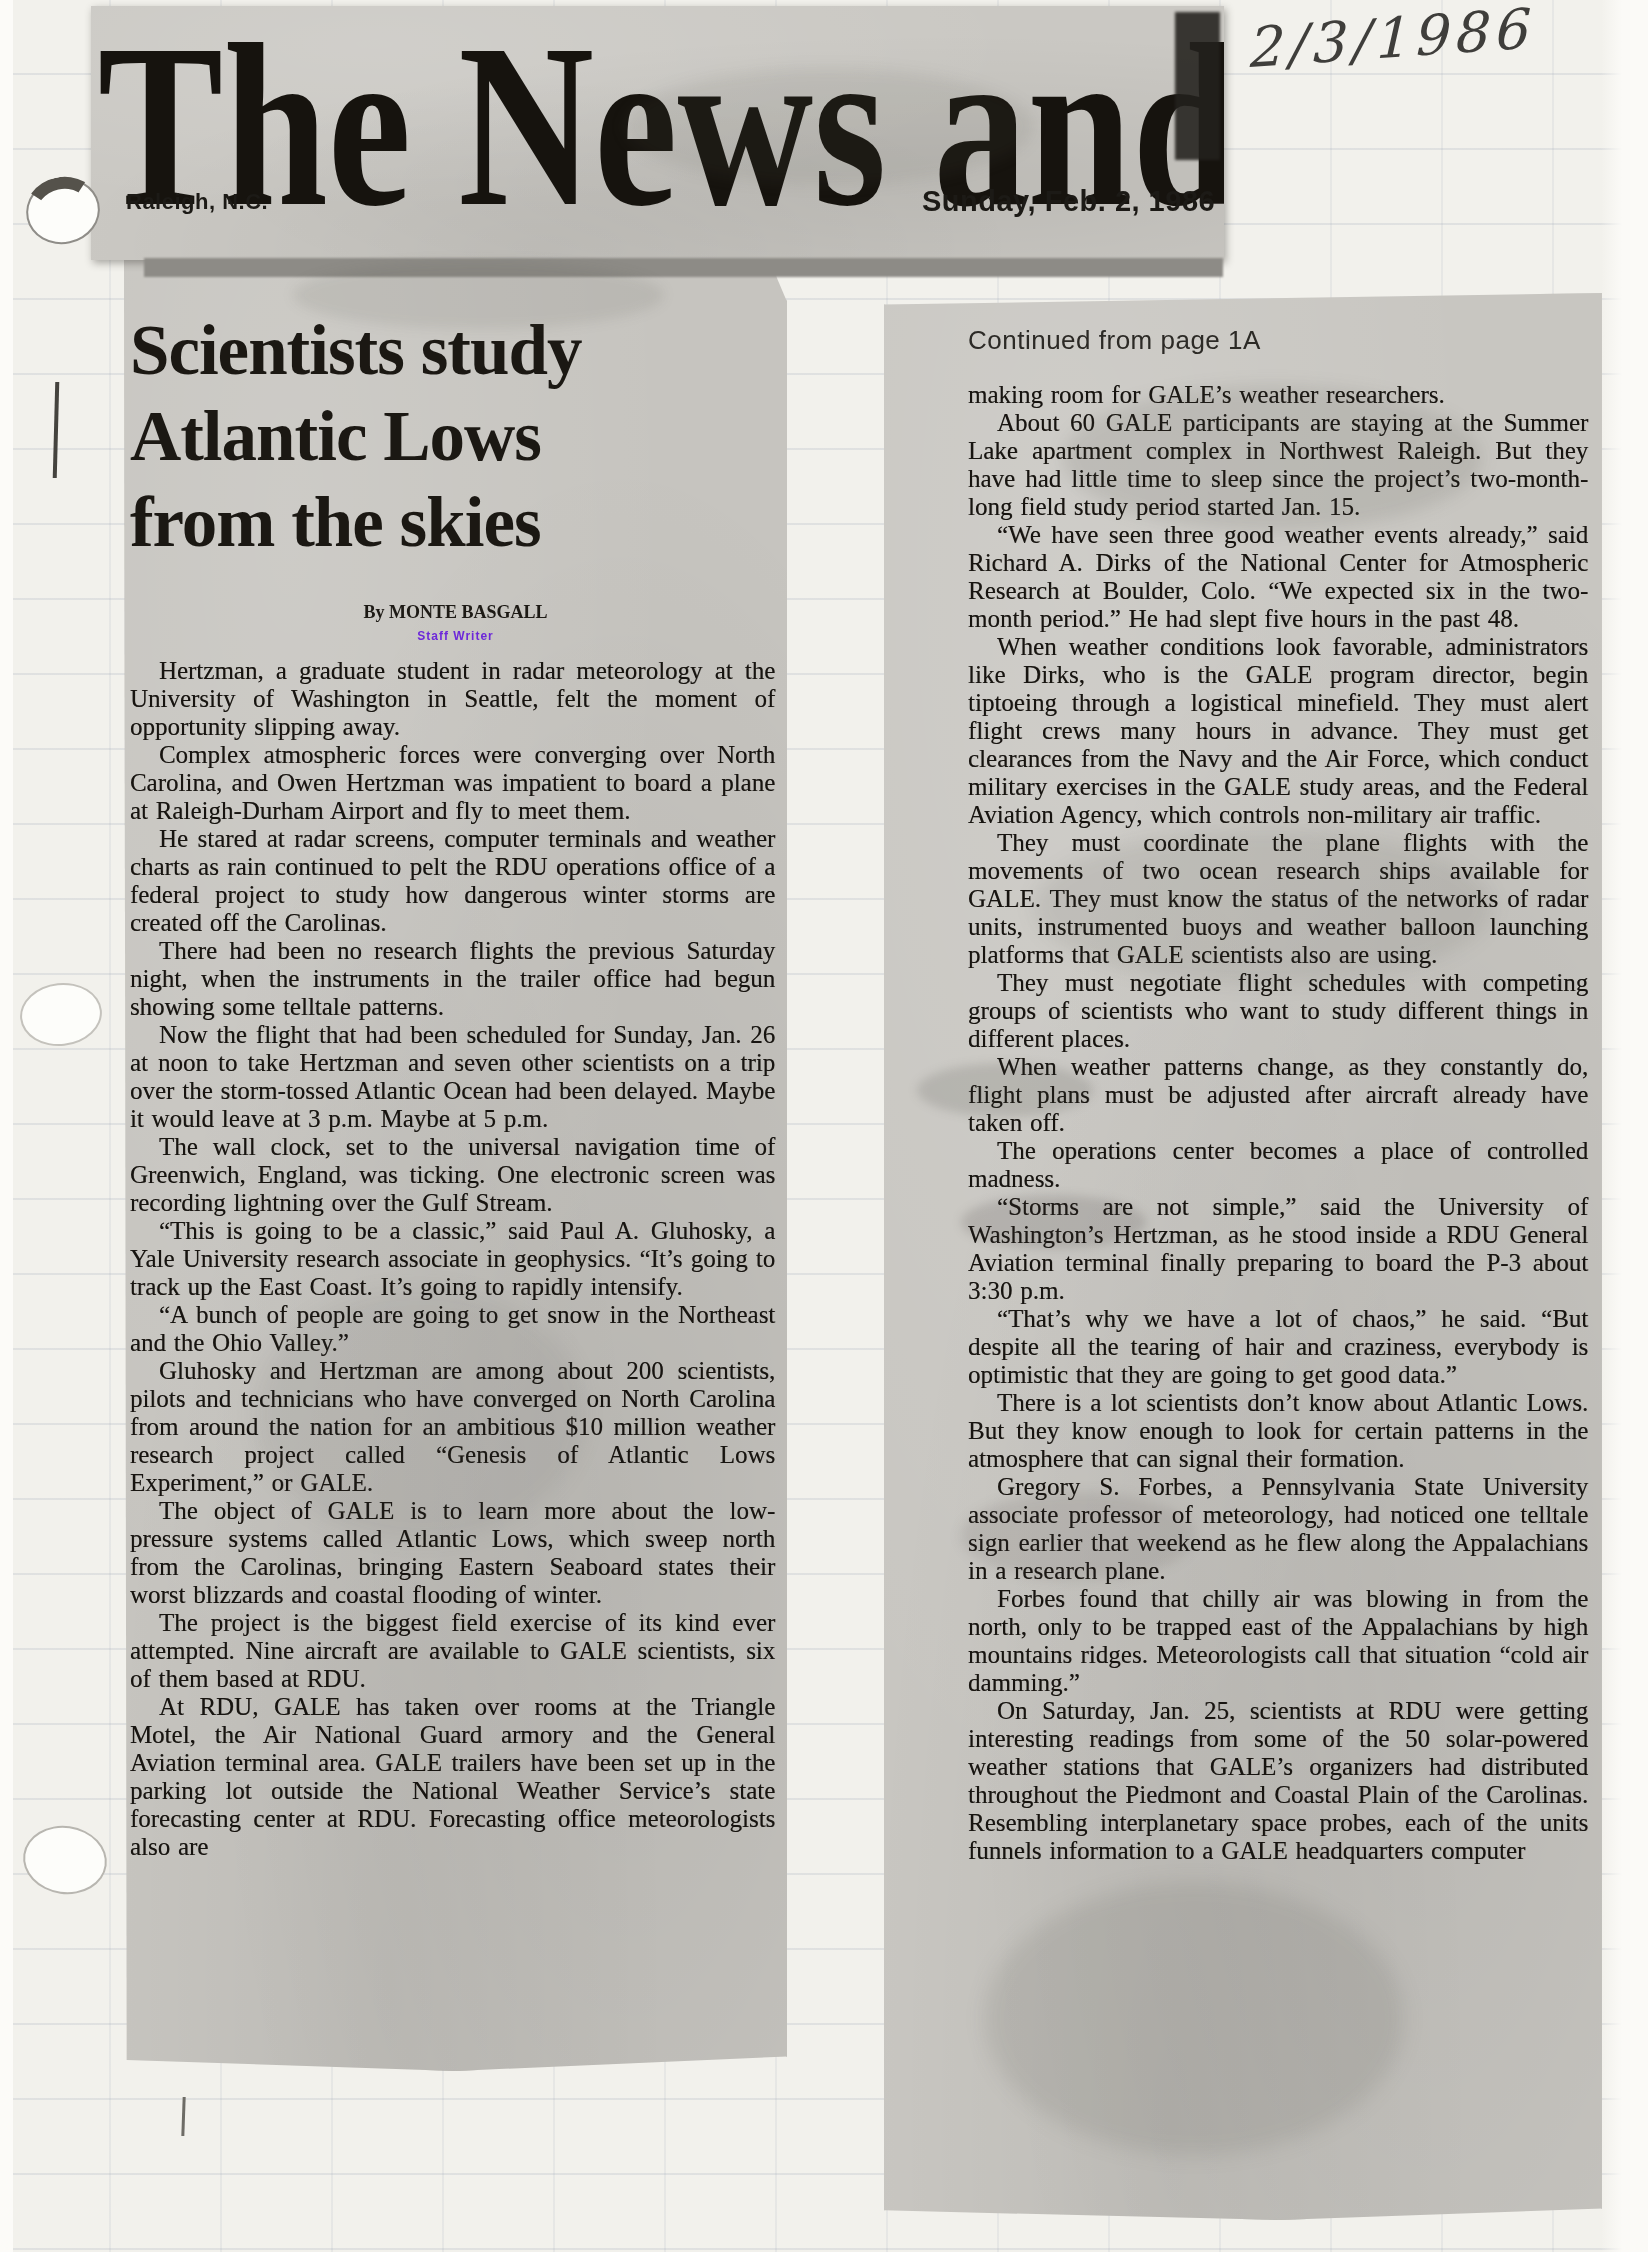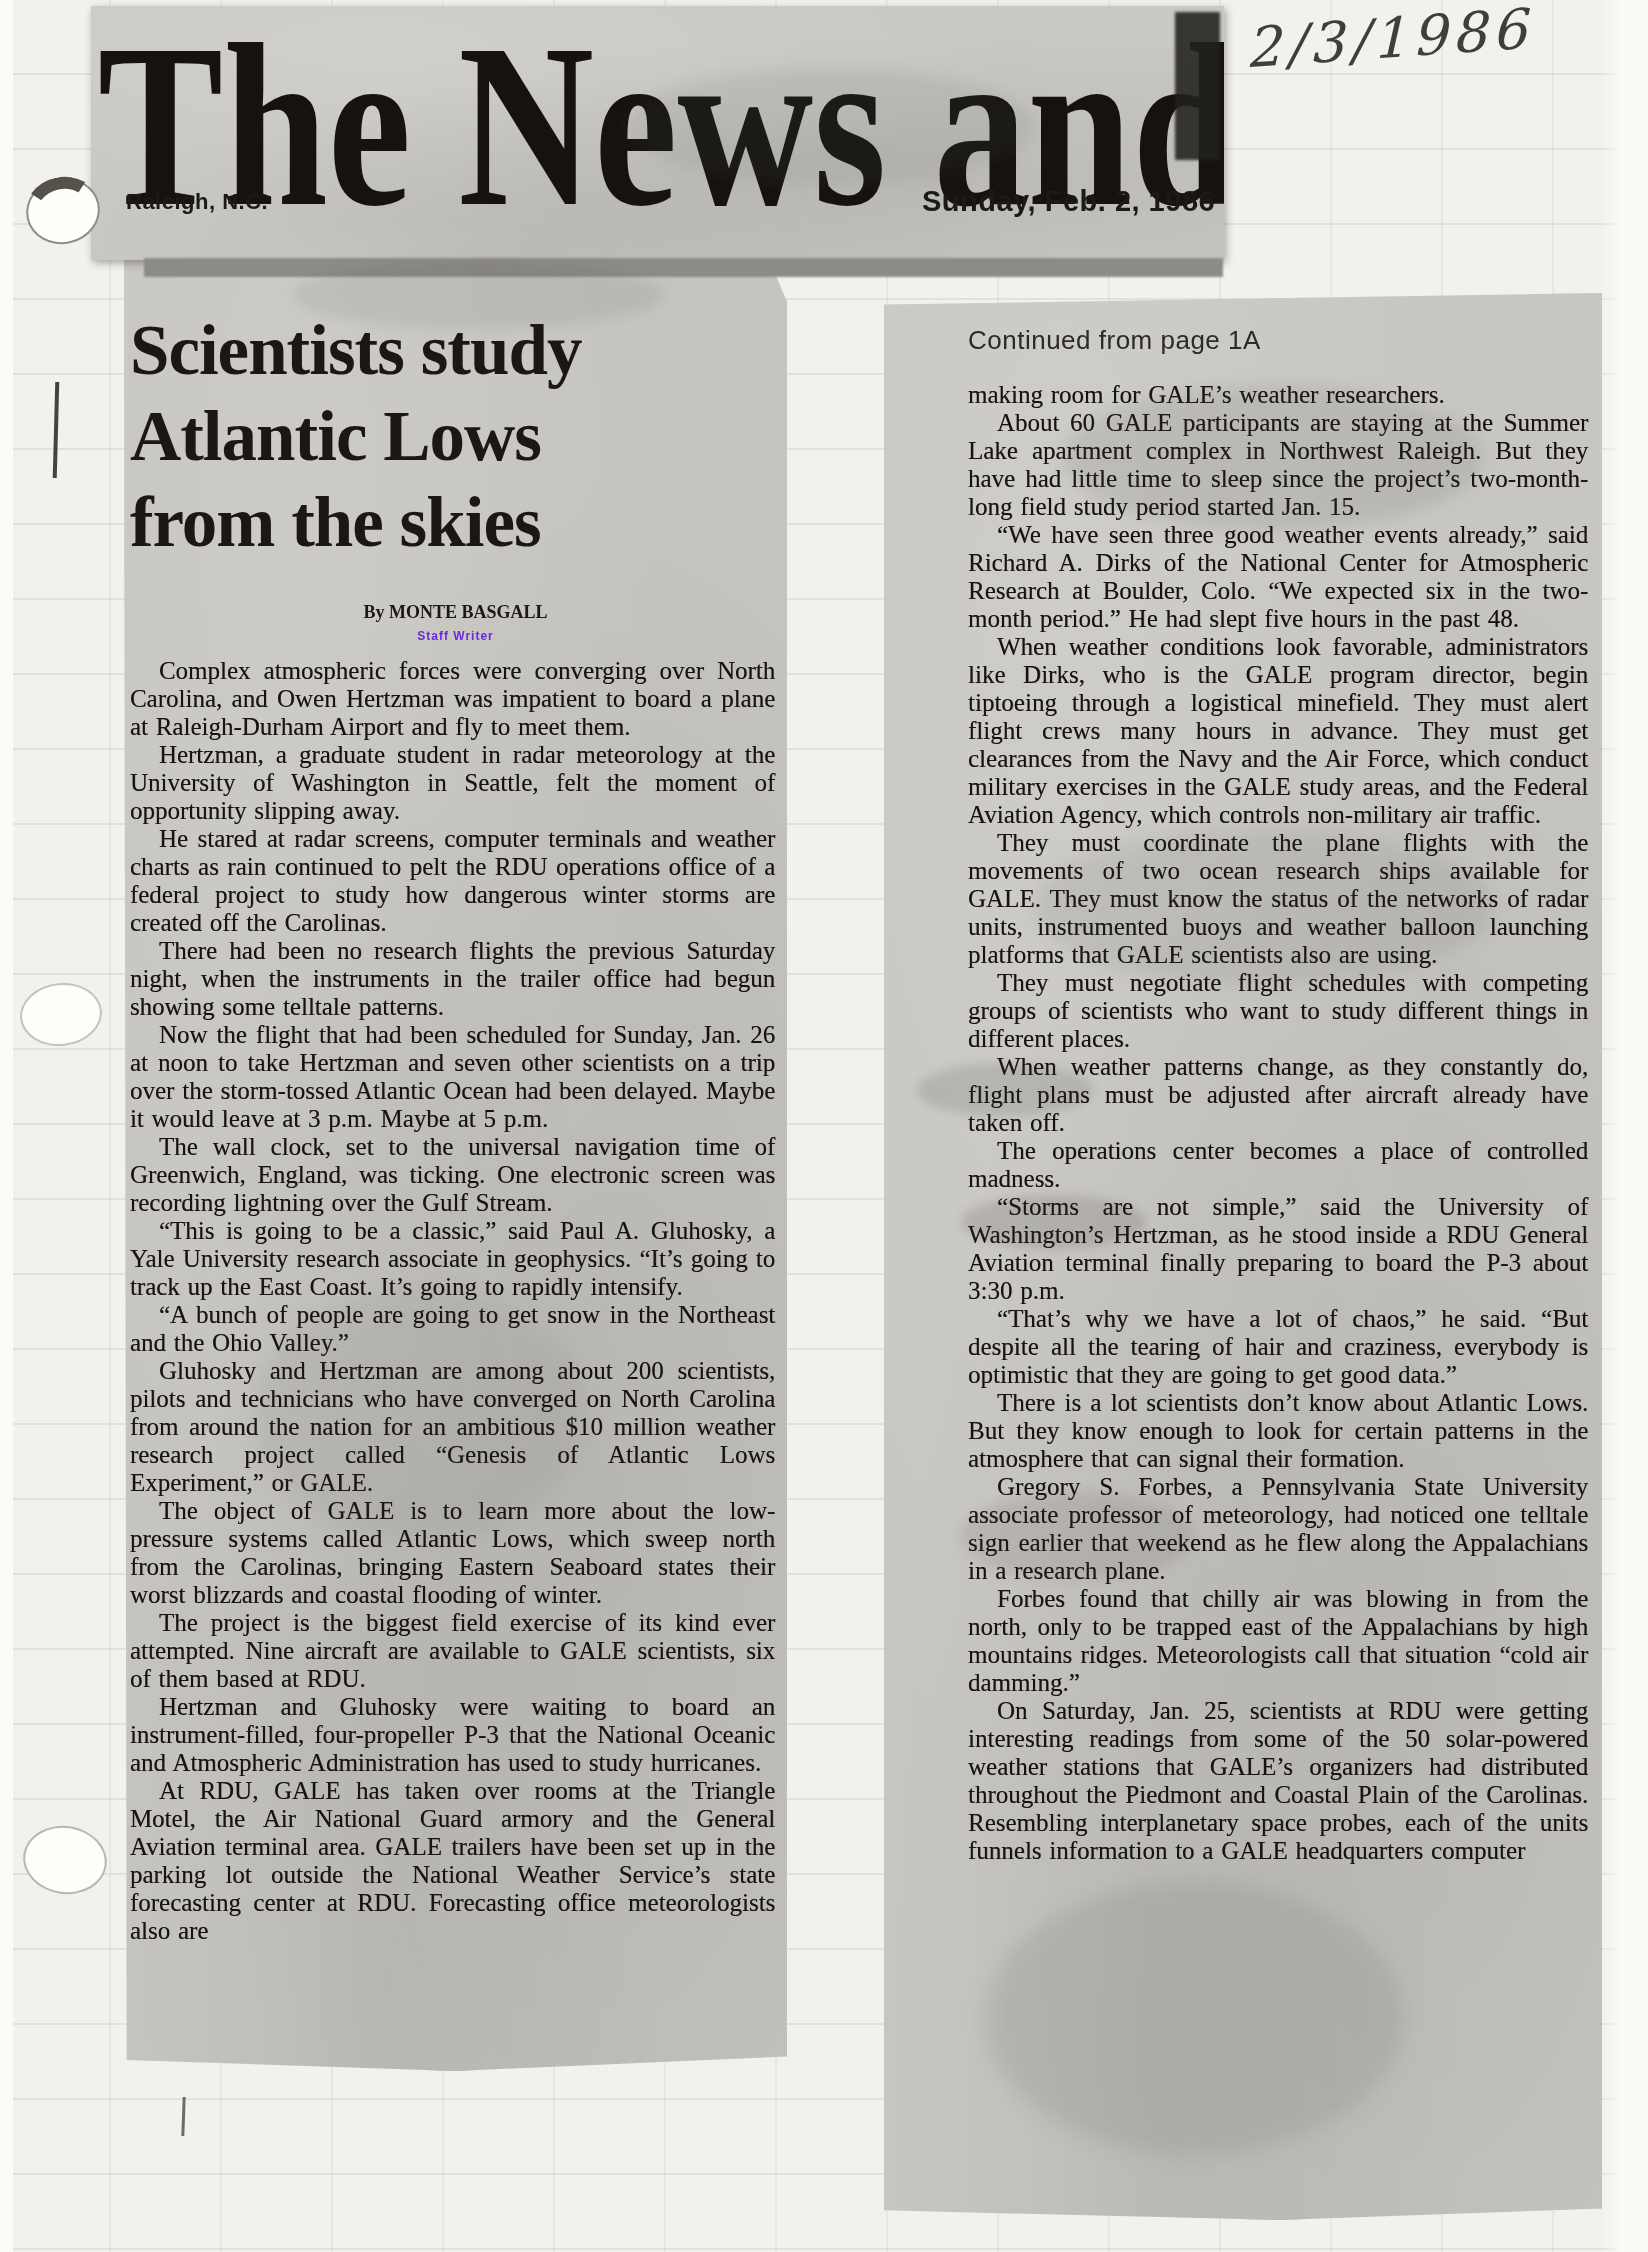--- a/index.html
+++ b/index.html
@@ -99,32 +99,31 @@
 
   <div class="clipping left-clip">
     <div class="headline">
       <div>Scientists study</div>
       <div>Atlantic Lows</div>
       <div>from the skies</div>
     </div>
     <div class="byline">By MONTE BASGALL</div>
     <div class="staff">Staff Writer</div>
     <div class="colbody left-body">
+        <p>Hertzman, a graduate student in radar meteorology at the University of Washington in Seattle, felt the moment of opportunity slipping away.</p>
         <p>Complex atmospheric forces were converging over North Carolina, and Owen Hertzman was impatient to board a plane at Raleigh-Durham Airport and fly to meet them.</p>
-        <p>Hertzman, a graduate student in radar meteorology at the University of Washington in Seattle, felt the moment of opportunity slipping away.</p>
         <p>He stared at radar screens, computer terminals and weather charts as rain continued to pelt the RDU operations office of a federal project to study how dangerous winter storms are created off the Carolinas.</p>
         <p>There had been no research flights the previous Saturday night, when the instruments in the trailer office had begun showing some telltale patterns.</p>
         <p>Now the flight that had been scheduled for Sunday, Jan. 26 at noon to take Hertzman and seven other scientists on a trip over the storm-tossed Atlantic Ocean had been delayed. Maybe it would leave at 3 p.m. Maybe at 5 p.m.</p>
         <p>The wall clock, set to the universal navigation time of Greenwich, England, was ticking. One electronic screen was recording lightning over the Gulf Stream.</p>
         <p>“This is going to be a classic,” said Paul A. Gluhosky, a Yale University research associate in geophysics. “It’s going to track up the East Coast. It’s going to rapidly intensify.</p>
         <p>“A bunch of people are going to get snow in the Northeast and the Ohio Valley.”</p>
         <p>Gluhosky and Hertzman are among about 200 scientists, pilots and technicians who have converged on North Carolina from around the nation for an ambitious $10 million weather research project called “Genesis of Atlantic Lows Experiment,” or GALE.</p>
         <p>The object of GALE is to learn more about the low-pressure systems called Atlantic Lows, which sweep north from the Carolinas, bringing Eastern Seaboard states their worst blizzards and coastal flooding of winter.</p>
         <p>The project is the biggest field exercise of its kind ever attempted. Nine aircraft are available to GALE scientists, six of them based at RDU.</p>
-        <p>Hertzman and Gluhosky were waiting to board an instrument-filled, four-propeller P-3 that the National Oceanic and Atmospheric Administration has used to study hurricanes.</p>
         <p>At RDU, GALE has taken over rooms at the Triangle Motel, the Air National Guard armory and the General Aviation terminal area. GALE trailers have been set up in the parking lot outside the National Weather Service’s state forecasting center at RDU. Forecasting office meteorologists also are</p>
       </div>
   </div>
 
   <div class="clipping right-clip">
     <div class="continued">Continued from page 1A</div>
     <div class="colbody right-body">
         <p>making room for GALE’s weather researchers.</p>
         <p>About 60 GALE participants are staying at the Summer Lake apartment complex in Northwest Raleigh. But they have had little time to sleep since the project’s two-month-long field study period started Jan. 15.</p>
         <p>“We have seen three good weather events already,” said Richard A. Dirks of the National Center for Atmospheric Research at Boulder, Colo. “We expected six in the two-month period.” He had slept five hours in the past 48.</p>

